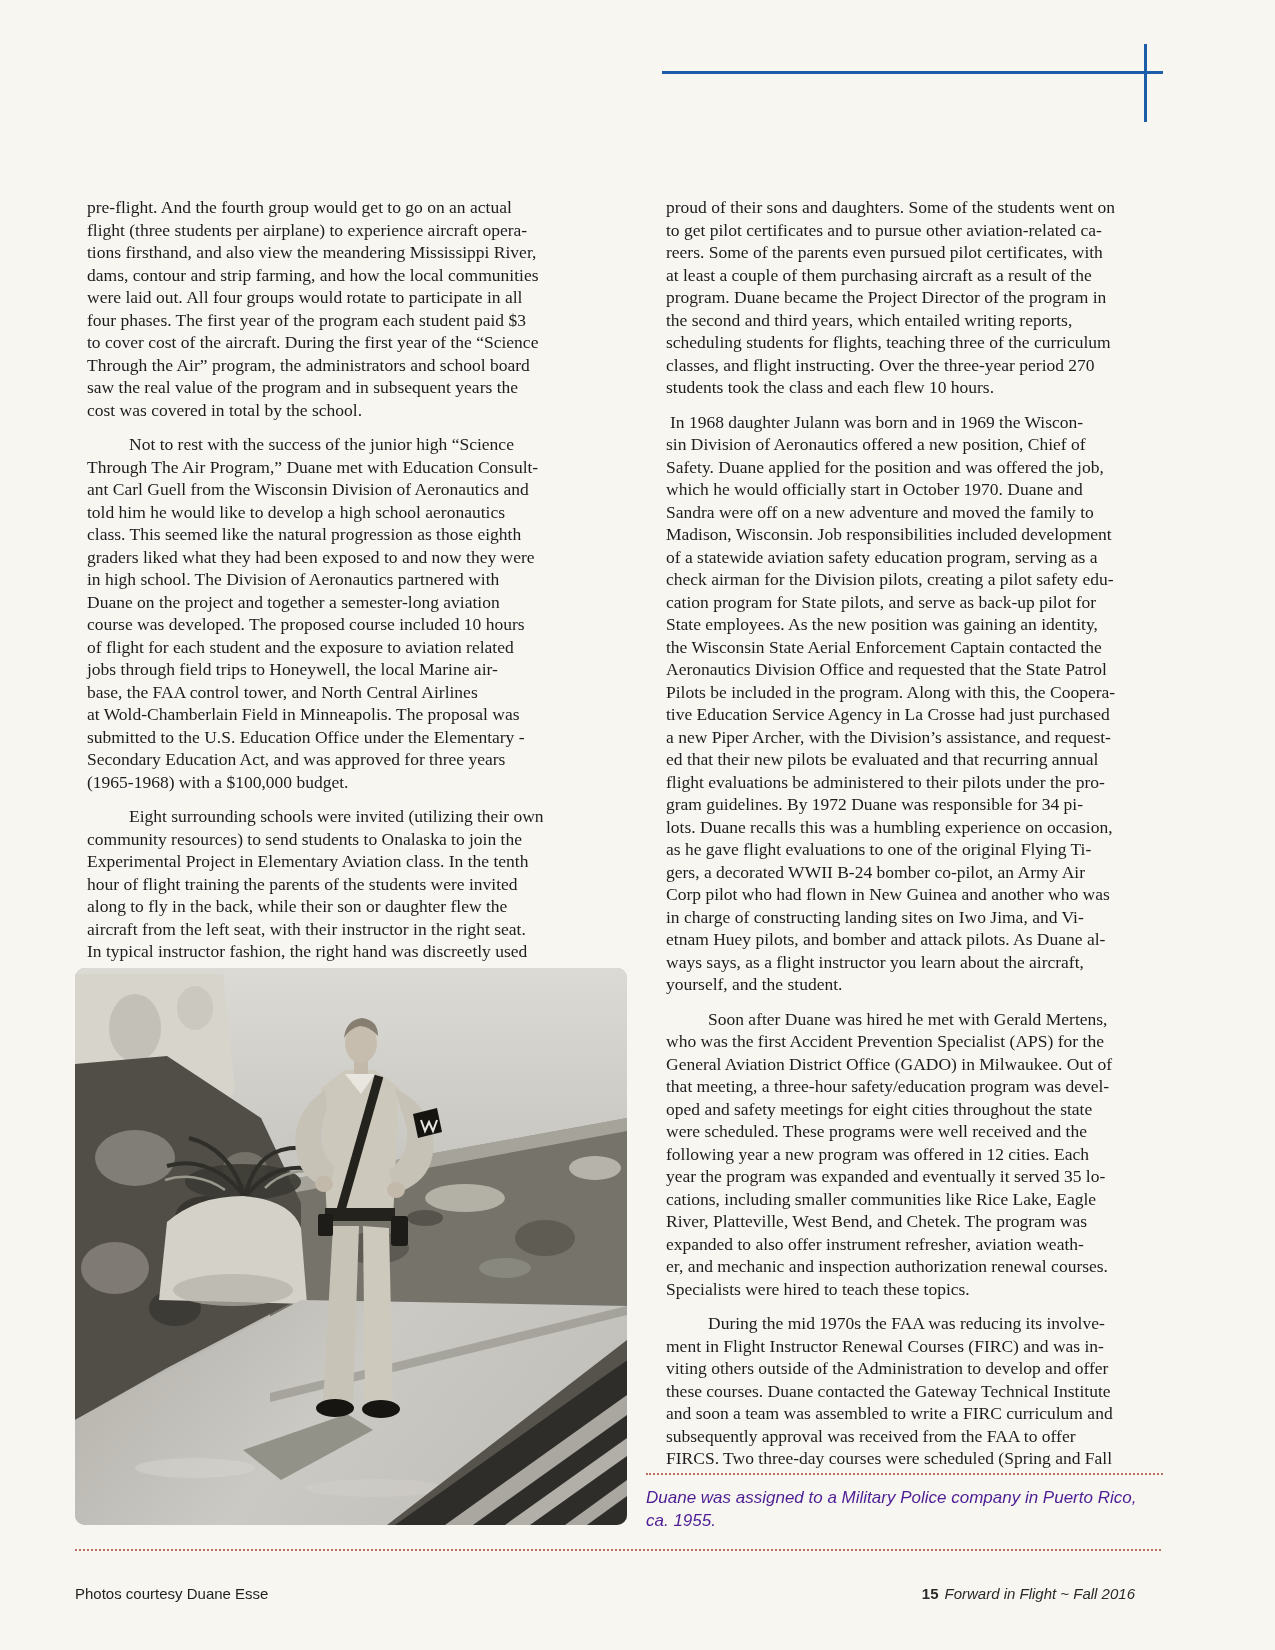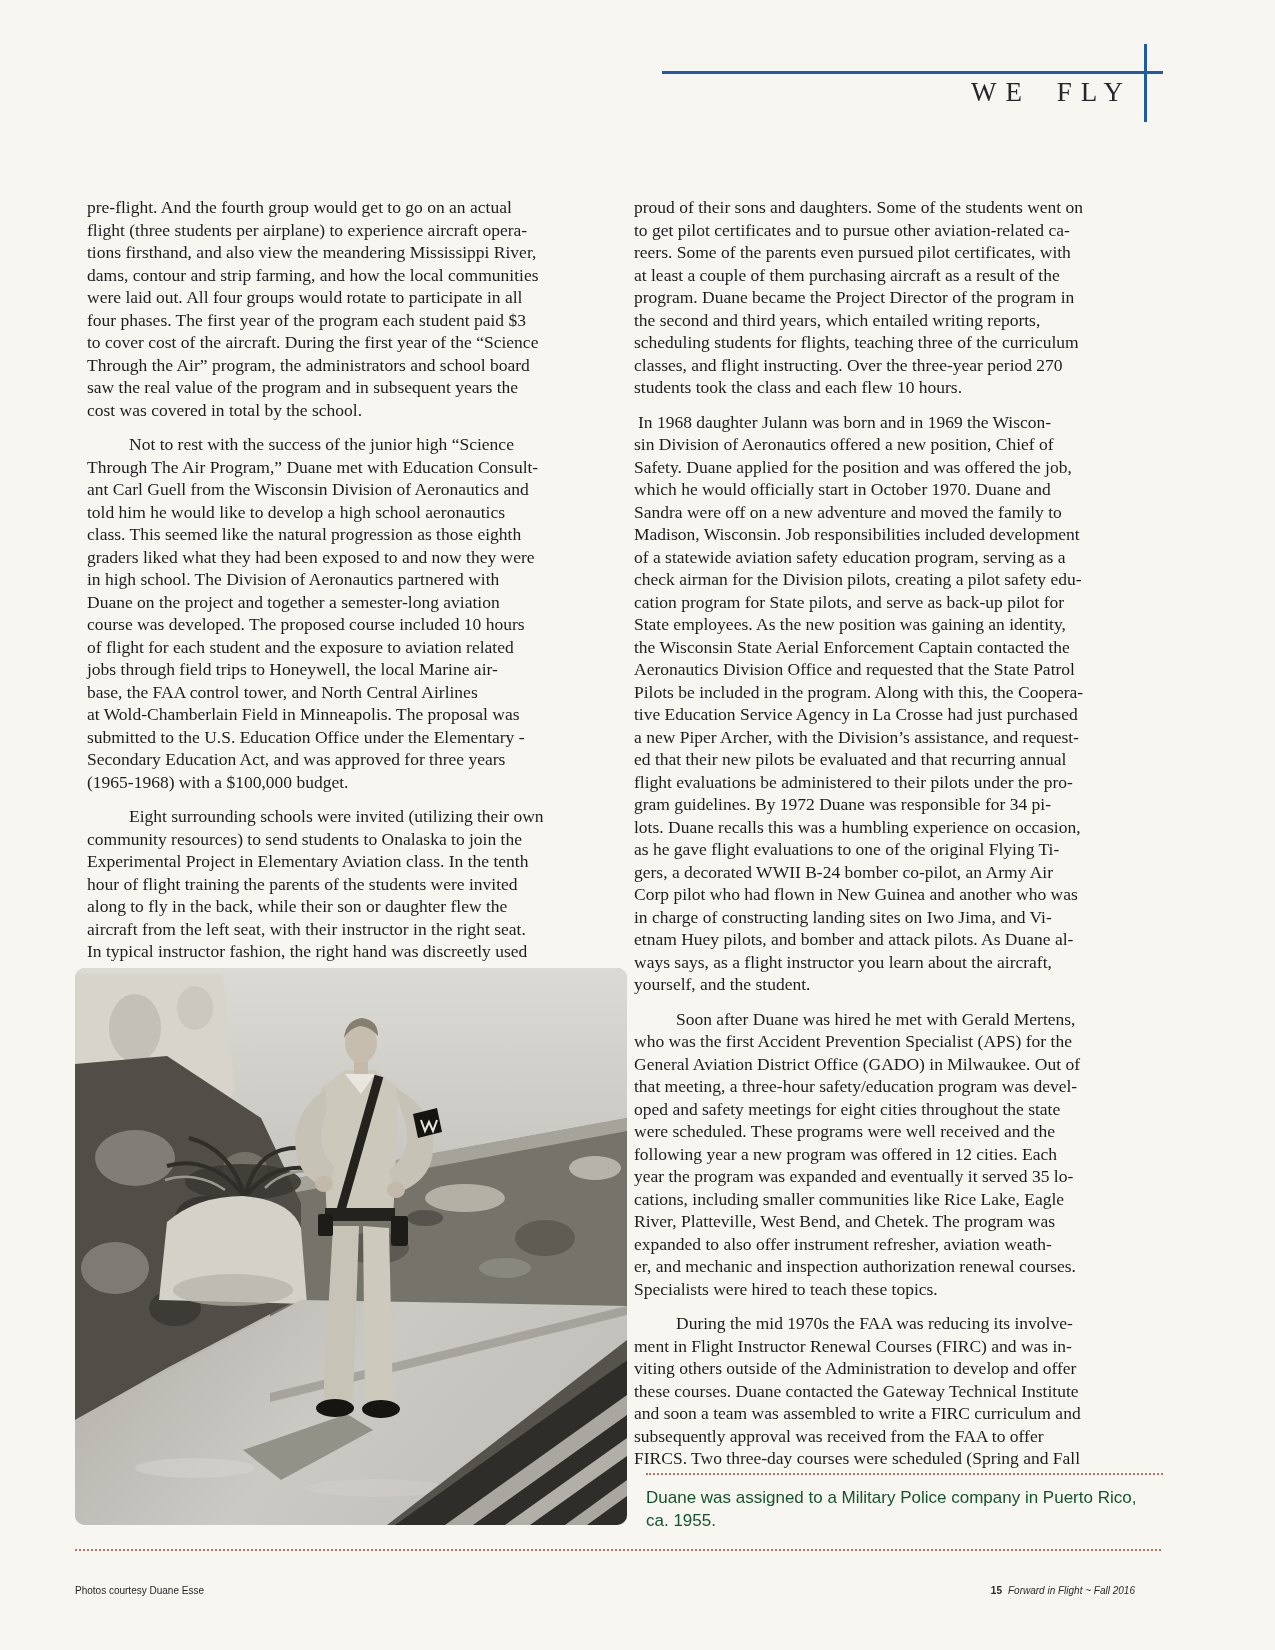--- a/index.html
+++ b/index.html
@@ -7,52 +7,51 @@
         font-family:"Liberation Serif",serif;color:#1d1d1f;}
   
   .rule-h{position:absolute;left:662px;top:71px;width:501px;height:3px;background:#1d5ca6;}
   .rule-v{position:absolute;left:1144px;top:44px;width:3px;height:78px;background:#1d5ca6;}
   .section-label{position:absolute;left:700px;top:77px;width:432px;text-align:right;
         font-family:"Liberation Serif",serif;font-size:27px;letter-spacing:9px;word-spacing:10px;
         color:#26262b;}
   
   .col{position:absolute;top:184px;width:522px;font-size:17.5px;line-height:22.5px;}
   .col-left{left:75px;}
-  .col-right{left:622px;}
+  .col-right{left:654px;}
   .body{margin:12px;white-space:pre-line;}
   .indent{text-indent:42px;}
   .tiny-indent{text-indent:4px;}
   .col h2{font-family:"Liberation Sans",sans-serif;font-size:19.5px;line-height:24px;
         margin:13px 0 5px 0;color:#1f1f1f;font-weight:bold;}
   
   .photo{position:absolute;left:75px;top:968px;width:552px;height:557px;margin:0;
         border-radius:10px;overflow:hidden;background:#b9b7b2;}
   .photo svg{display:block;width:100%;height:100%;}
   
   .caption-block{position:absolute;left:646px;top:1473px;width:517px;
         border-top:2px dotted #bb6f62;padding-top:11px;}
   .caption{margin:0;font-family:"Liberation Sans",sans-serif;font-size:17px;line-height:23px;
-        color:#14532d;white-space:pre-line;}
+        color:#4c1d95;white-space:pre-line;font-style:italic;}
   
   .page-footer{position:absolute;left:75px;top:1549px;width:1086px;
         border-top:2px dotted #bb6f62;padding-top:10px;display:flex;
         justify-content:space-between;align-items:baseline;
-        font-family:"Liberation Sans",sans-serif;font-size:10px;color:#1f1f1f;}
+        font-family:"Liberation Sans",sans-serif;font-size:15px;color:#1f1f1f;}
   .page-footer .pub-right{padding-right:26px;color:#2a2a2a;margin-top:24px;}
   .page-footer .pagenum{font-weight:bold;font-style:normal;margin-right:6px;}
   .page-footer .pubname{font-style:italic;}
 </style>
 </head>
 <body>
 
 <div class="page">
 
   <div class="rule-h"></div>
   <div class="rule-v"></div>
-  <div class="section-label">WE FLY</div>
 
   <section class="col col-left">
     <p class="body">pre-flight. And the fourth group would get to go on an actual
 flight (three students per airplane) to experience aircraft opera-
 tions firsthand, and also view the meandering Mississippi River,
 dams, contour and strip farming, and how the local communities
 were laid out. All four groups would rotate to participate in all
 four phases. The first year of the program each student paid $3
 to cover cost of the aircraft. During the first year of the “Science
 Through the Air” program, the administrators and school board

